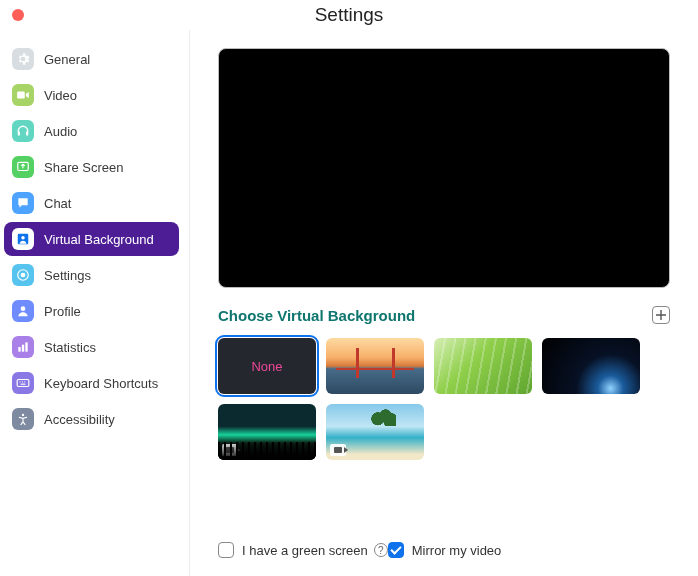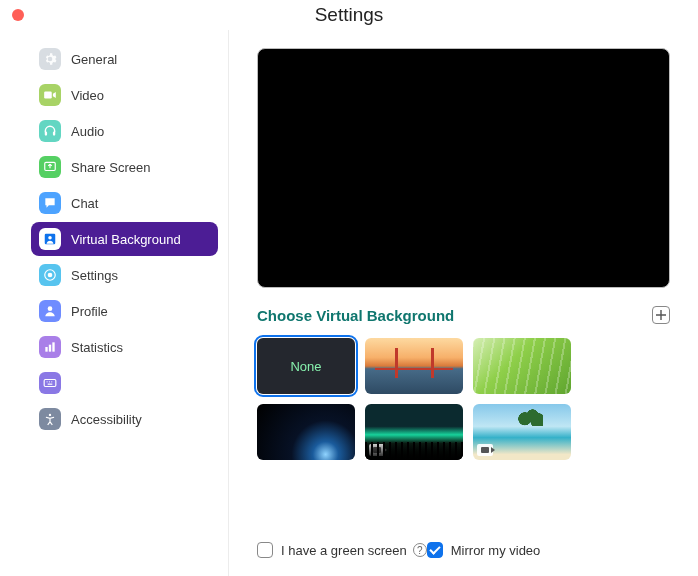--- a/index.html
+++ b/index.html
@@ -4,35 +4,35 @@
 <style>
   * { box-sizing: border-box; margin: 0; padding: 0; font-family: -apple-system, BlinkMacSystemFont, "Segoe UI", Helvetica, Arial, sans-serif; }
   body { width: 698px; height: 576px; background: #fff; overflow: hidden; }
   .window { width: 100%; height: 100%; display: flex; flex-direction: column; }
   .titlebar { height: 30px; display: flex; align-items: center; position: relative; }
   .traffic { position: absolute; left: 12px; top: 9px; display: flex; gap: 8px; }
   .traffic-dot { width: 12px; height: 12px; border-radius: 50%; }
   .traffic-close { background: #ff5f57; }
   .title { flex: 1; text-align: center; font-size: 19px; font-weight: 400; color: #222; }
   .body { flex: 1; display: flex; }
-  .sidebar { width: 214px; border-right: 1px solid #ececec; padding: 12px 10px 0 16px; margin-left: 15px; }
+  .sidebar { width: 190px; border-right: 1px solid #ececec; padding: 12px 10px 0 4px; }
   .side-item { display: flex; align-items: center; height: 34px; padding: 0 8px; border-radius: 8px; cursor: pointer; margin-bottom: 2px; }
   .side-item.active { background: #4c1d95; }
   .side-item.active .side-label { color: #fff; }
   .side-icon { width: 22px; height: 22px; border-radius: 6px; display: flex; align-items: center; justify-content: center; margin-right: 10px; flex-shrink: 0; }
   .side-label { font-size: 13px; color: #3a3a3a; }
   .content { flex: 1; padding: 18px 28px 10px 28px; display: flex; flex-direction: column; }
   .preview { width: 100%; height: 240px; background: #000; border-radius: 8px; border: 1px solid #bcbcbc; }
   .section-head { display: flex; align-items: center; justify-content: space-between; margin-top: 18px; }
   .section-title { font-size: 15px; font-weight: 600; color: #0f766e; }
   .add-btn { width: 18px; height: 18px; border: 1px solid #888; border-radius: 4px; display: flex; align-items: center; justify-content: center; cursor: pointer; color: #555; }
   .thumbs { display: flex; flex-wrap: wrap; gap: 10px; margin-top: 14px; }
   .thumb { width: 98px; height: 56px; border-radius: 6px; position: relative; cursor: pointer; overflow: hidden; display: flex; align-items: center; justify-content: center; }
   .thumb.selected { outline: 2px solid #0e72ec; outline-offset: 1px; }
-  .thumb-none { background: #24272e; color: #86efac; font-size: 13px; }
+  .thumb-none { background: #24272e; color: #ec4899; font-size: 13px; }
   .thumb-bridge { background: linear-gradient(to bottom, #fdd9a0 0%, #f7b06a 35%, #d97a3a 50%, #476b88 55%, #2e4a63 100%); }
   .thumb-bridge::before { content:""; position:absolute; bottom:16px; left:10px; right:10px; height:8px; border-top:2px solid #c0392b; }
   .thumb-bridge::after { content:""; position:absolute; bottom:16px; left:30px; width:3px; height:30px; background:#c0392b; box-shadow: 36px 0 0 #c0392b; }
   .thumb-grass { background: linear-gradient(135deg, #d6efb5 0%, #8fcf4a 40%, #5fa52f 100%); }
   .thumb-grass::before { content:""; position:absolute; inset:0; background: repeating-linear-gradient(100deg, rgba(255,255,255,0.25) 0 2px, transparent 2px 10px); }
   .thumb-space { background: radial-gradient(circle at 70% 90%, #8fd3ff 0%, #1a5b9c 15%, #071125 40%, #000 100%); }
   .thumb-aurora { background: linear-gradient(to bottom, #0b2a2f 0%, #0b2a2f 40%, #17d19a 55%, #0b1a12 70%, #000 100%); position:relative; }
   .thumb-aurora::after { content:""; position:absolute; bottom:0; left:0; right:0; height:18px; background: linear-gradient(to top, #000 0%, transparent 100%), repeating-linear-gradient(90deg, #000 0 2px, transparent 2px 6px); }
   .thumb-beach { background: linear-gradient(to bottom, #86c8ea 0%, #bfe6f4 40%, #35b1c9 60%, #f2e7c7 90%); position:relative; }
   .thumb-beach::after { content:""; position:absolute; top:4px; left:44px; width:26px; height:18px; background: radial-gradient(circle at 30% 60%, #2d6b2f 30%, transparent 32%), radial-gradient(circle at 60% 40%, #2d6b2f 30%, transparent 32%), radial-gradient(circle at 80% 70%, #2d6b2f 30%, transparent 32%); }
@@ -144,20 +144,21 @@
         <div class="side-item">
           <div class="side-icon" style="background: rgb(138, 120, 229);">
             <svg width="14" height="14" viewBox="0 0 24 24">
               <rect x="2" y="6" width="20" height="12" rx="2" fill="none" stroke="#fff" stroke-width="2"></rect>
               <circle cx="7" cy="10" r="1" fill="#fff"></circle>
               <circle cx="11" cy="10" r="1" fill="#fff"></circle>
               <circle cx="15" cy="10" r="1" fill="#fff"></circle>
               <rect x="8" y="13" width="8" height="2" fill="#fff"></rect>
             </svg>
           </div>
+          <span class="side-label">Keyboard Shortcuts</span>
         </div>
         <div class="side-item">
           <div class="side-icon" style="background: rgb(125, 138, 160);">
             <svg width="14" height="14" viewBox="0 0 24 24">
               <circle cx="12" cy="5" r="2" fill="#fff"></circle>
               <path d="M5 9l7 2 7-2M12 11v6m0 0l-4 5m4-5l4 5" stroke="#fff" stroke-width="2" fill="none"></path>
             </svg>
           </div>
           <span class="side-label">Accessibility</span>
         </div>

